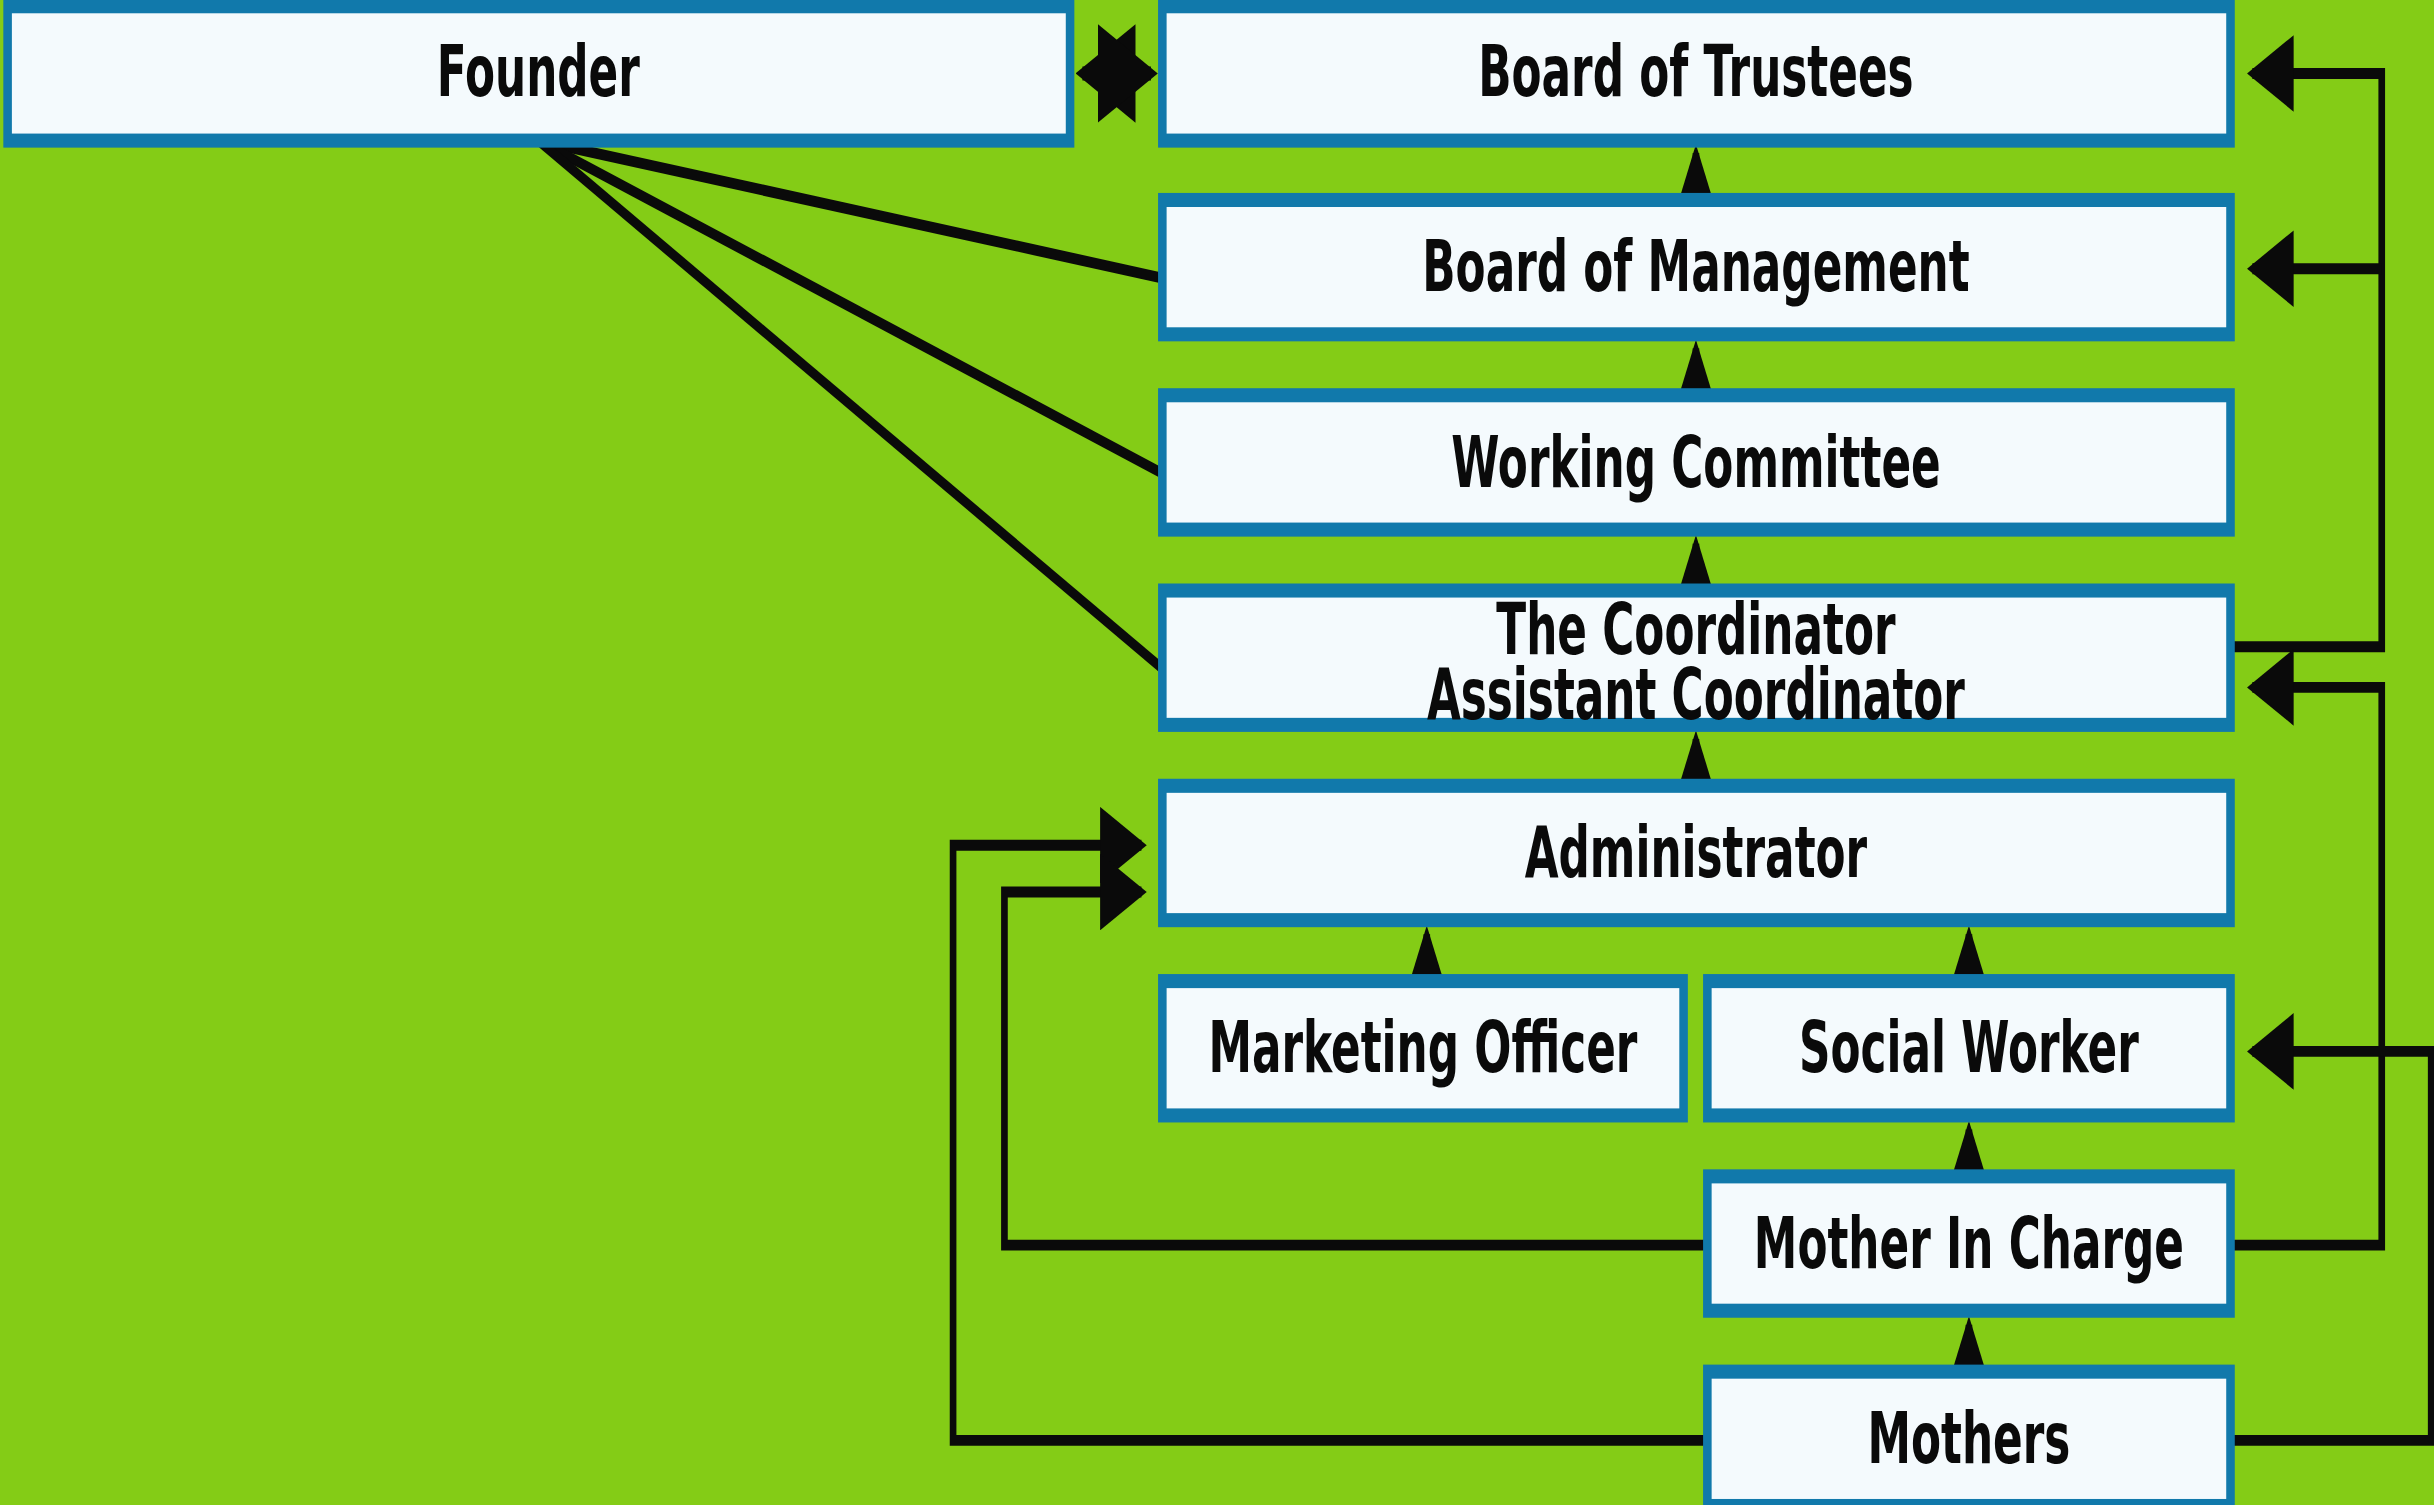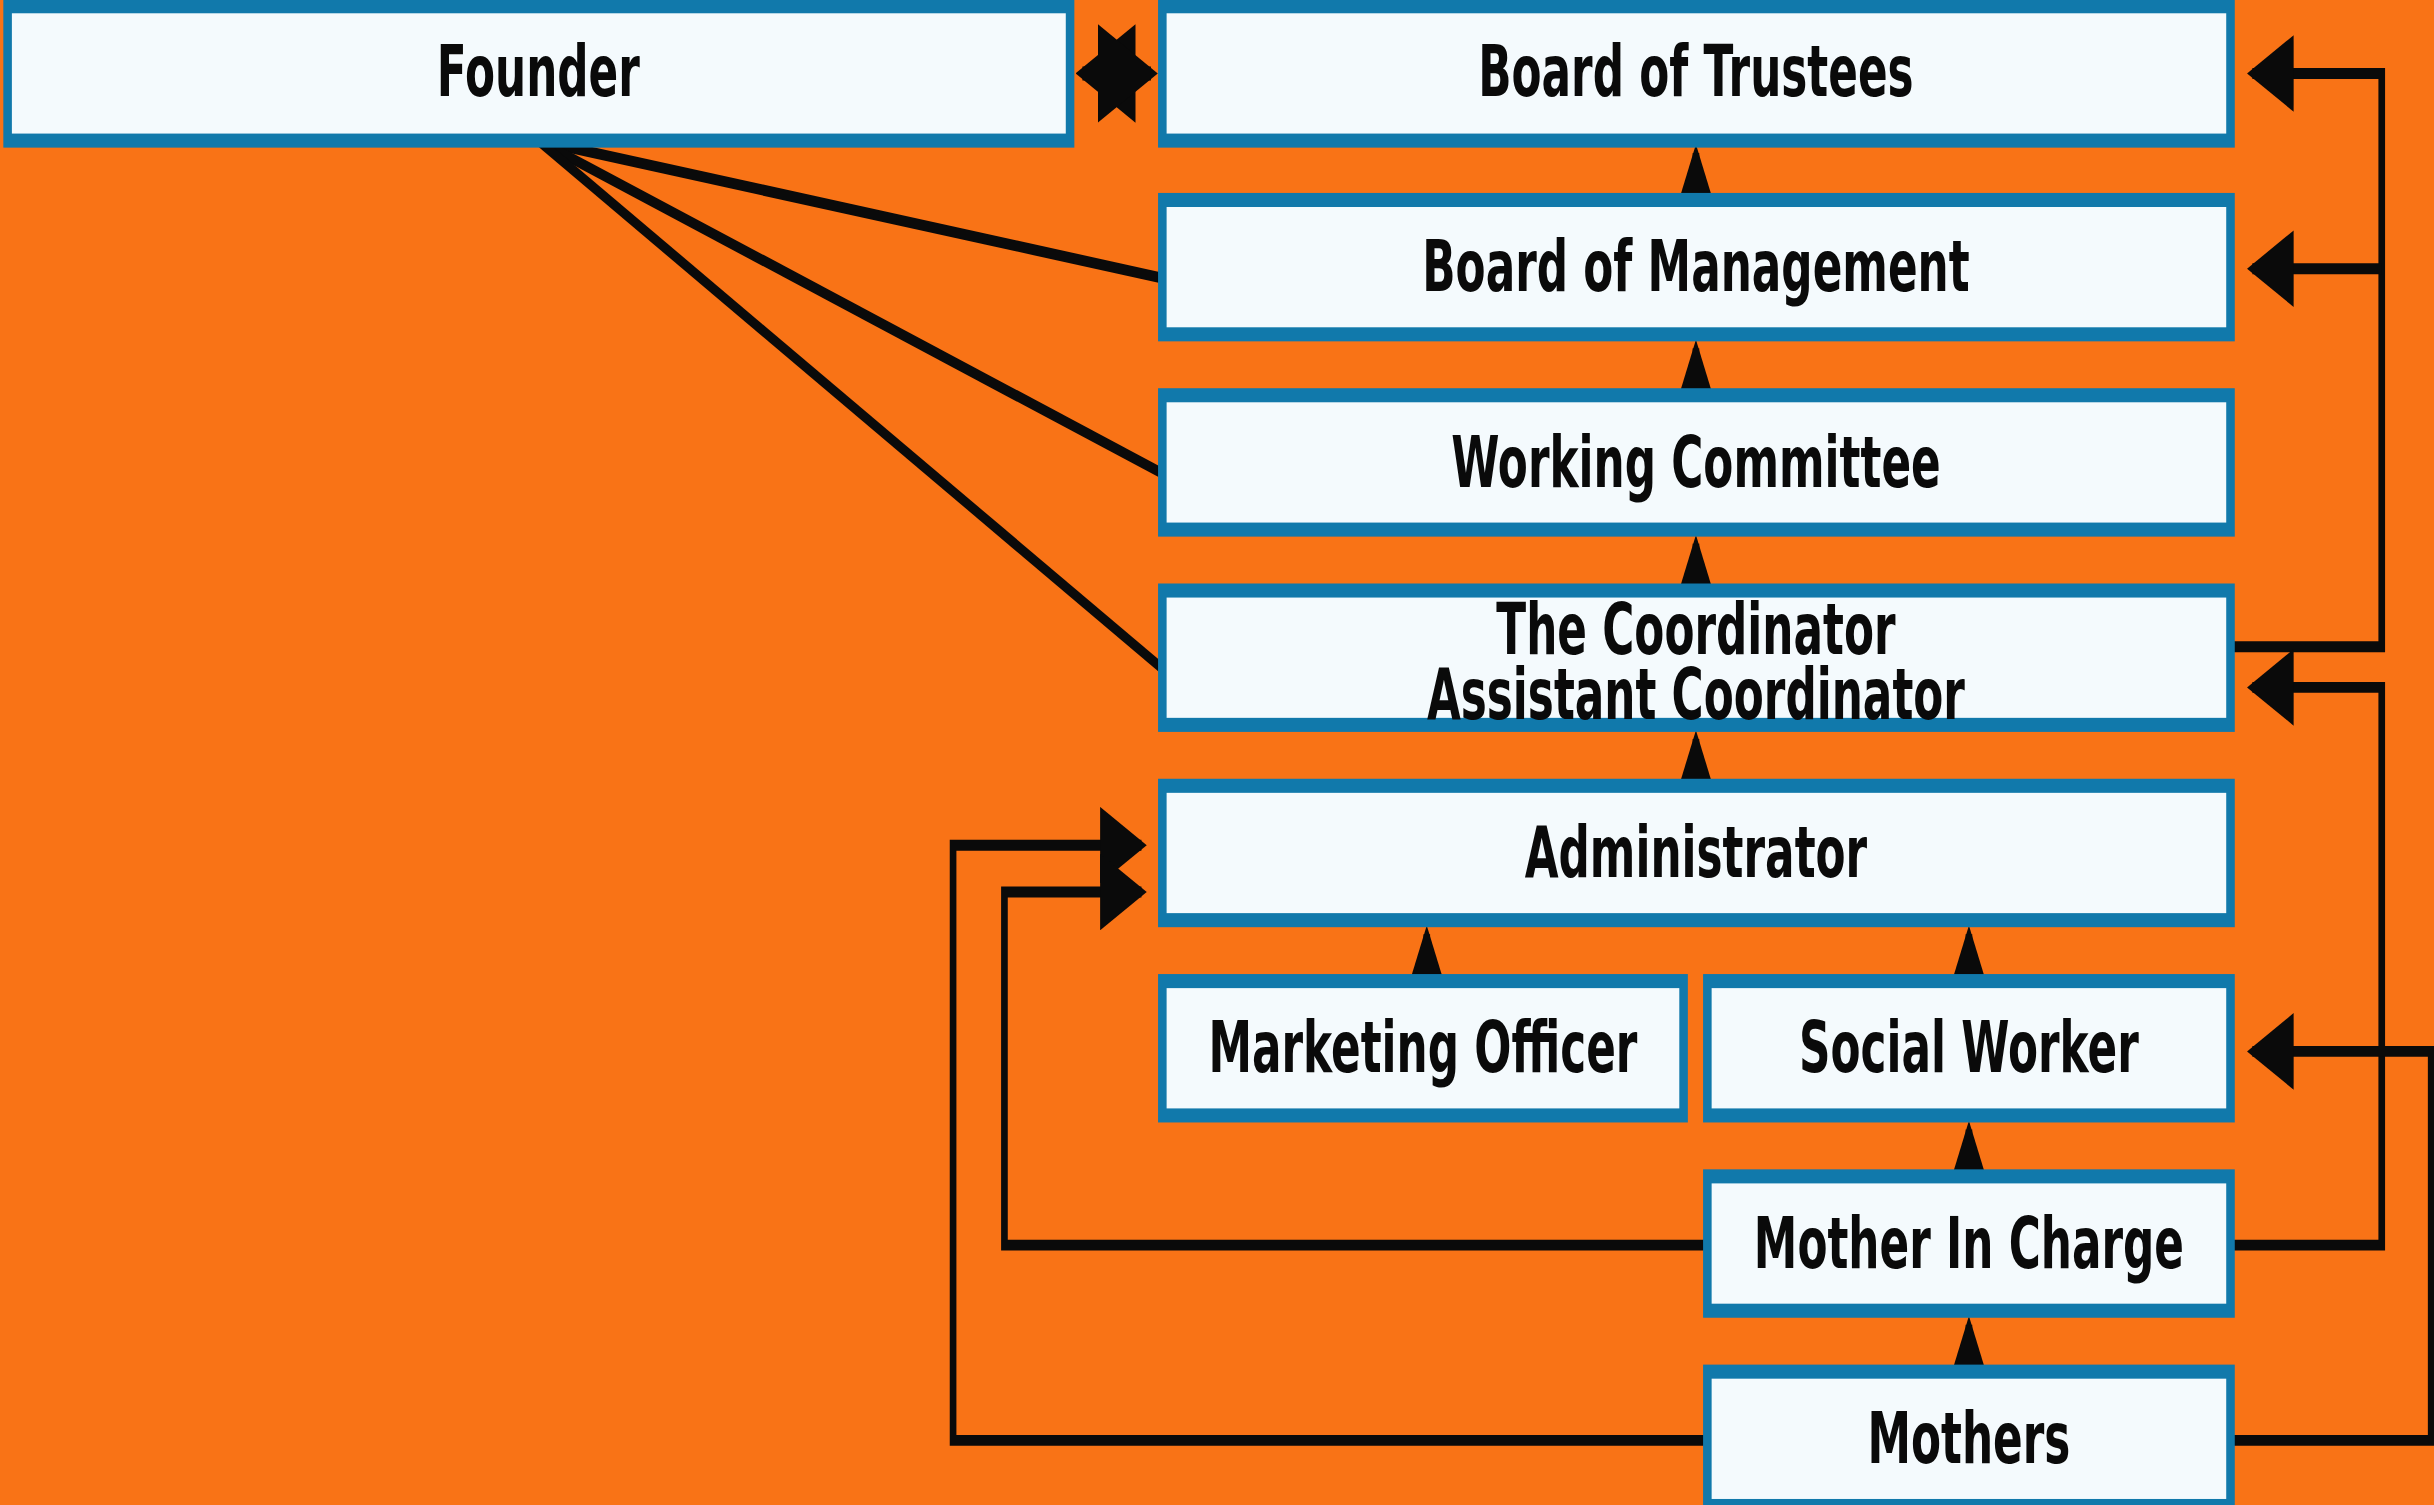--- a/index.html
+++ b/index.html
@@ -4,21 +4,21 @@
 <style>
   html, body {
     margin: 0;
     padding: 0;
     background: #ffffff;
   }
   #canvas {
     position: relative;
     width: 2435px;
     height: 1506px;
-    background: #f97316;
+    background: #84cc16;
     overflow: hidden;
   }
   svg#diagram {
     position: absolute;
     top: 0;
     left: 0;
     width: 2435px;
     height: 1506px;
   }
   .node-rect {

